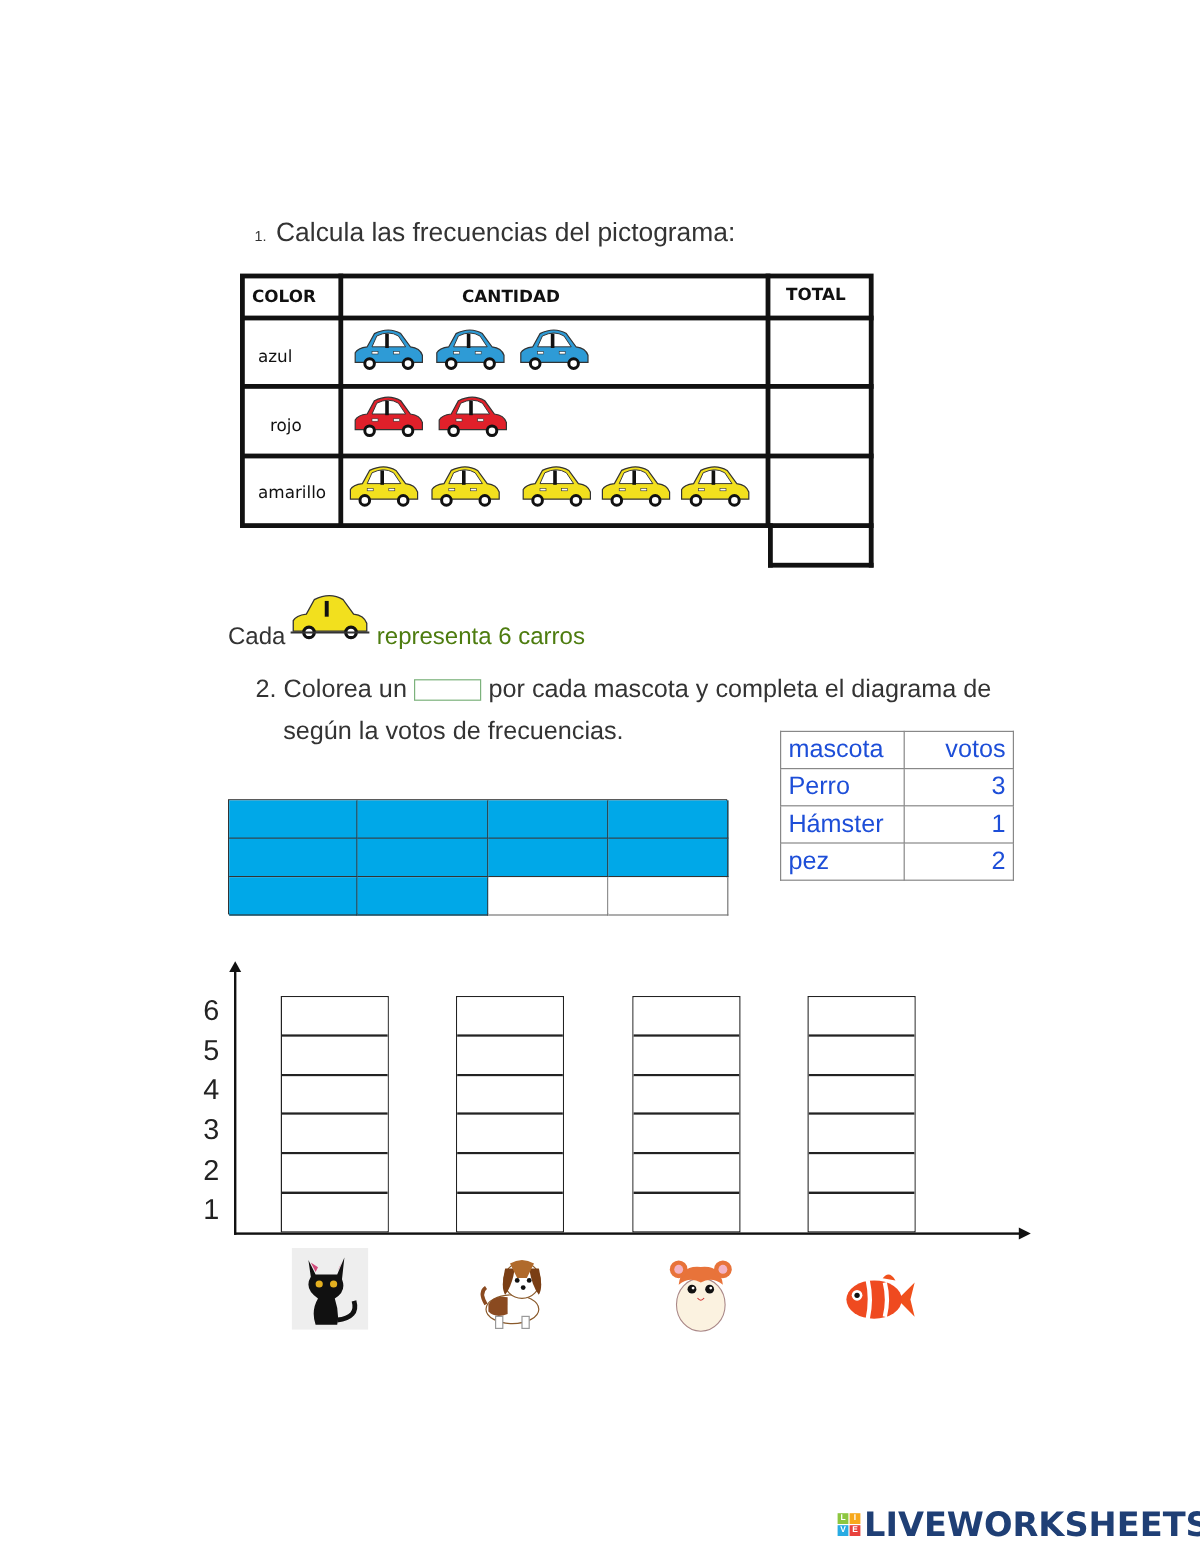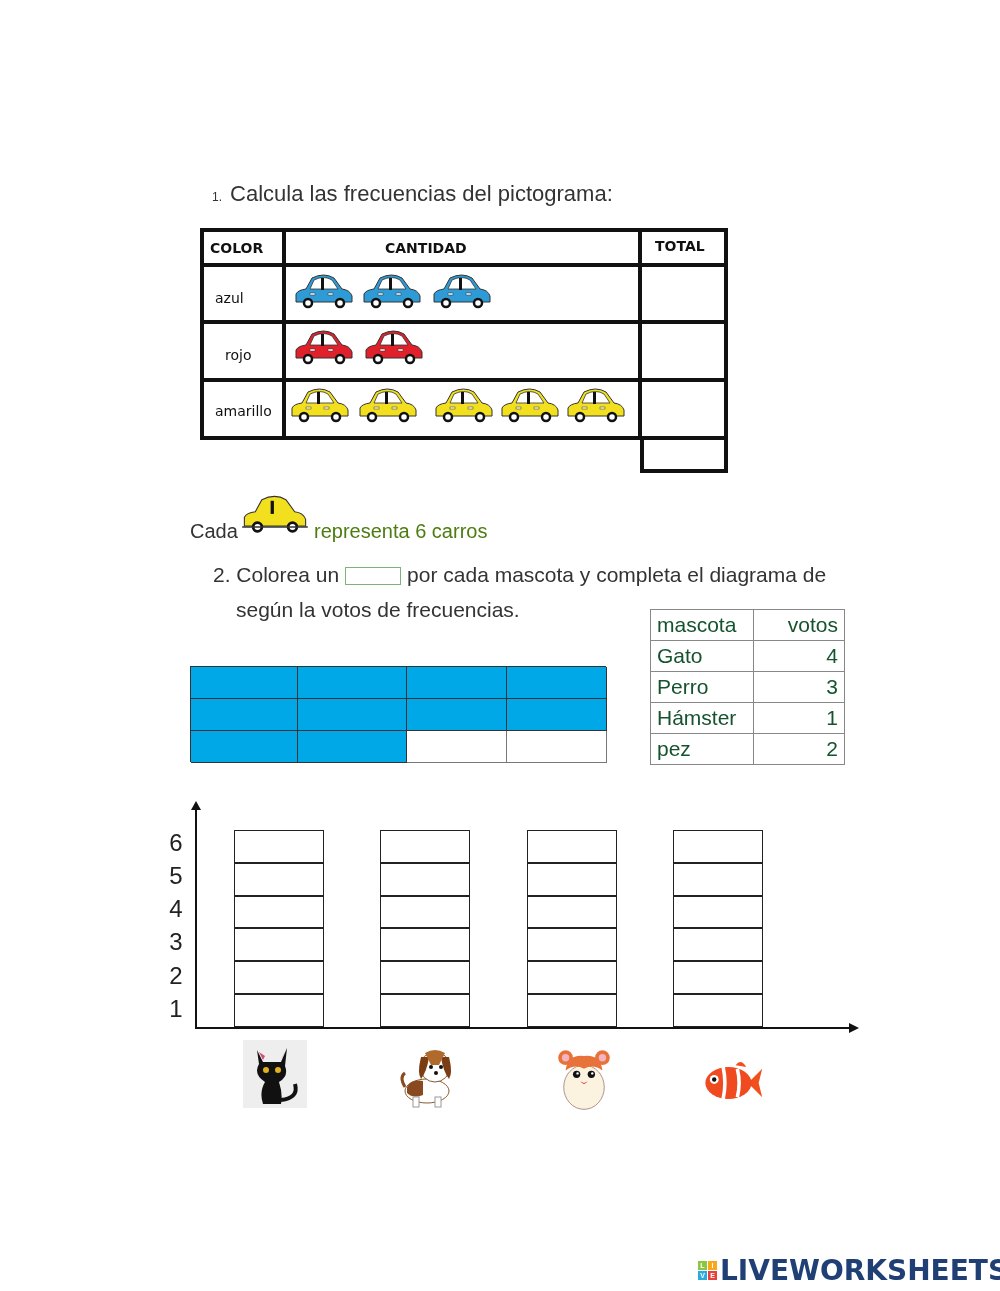--- a/index.html
+++ b/index.html
@@ -26,21 +26,21 @@
   .cada { left: 190px; top: 520px; font-size: 20px; color: #333; }
   .legend-car { left: 240px; top: 492px; }
   .rep { left: 314px; top: 520px; font-size: 20px; color: #4d7c0f; }
 
   
   .q2a { left: 213px; top: 563px; font-size: 21px; color: #333; white-space: nowrap; text-align: center; }
   .q2box { display: inline-block; width: 54px; height: 16px; border: 1px solid #7cb27c; vertical-align: middle; margin: 0 6px; }
   .q2b { left: 236px; top: 598px; font-size: 21px; color: #333; }
 
   
-  .ftable { left: 650px; top: 609px; border-collapse: collapse; font-size: 21px; color: #14532d; }
+  .ftable { left: 650px; top: 609px; border-collapse: collapse; font-size: 21px; color: #1d4ed8; }
   .ftable td { border: 1px solid #888; padding: 0 6px; height: 31px; box-sizing: border-box; }
   .ftable td:first-child { width: 103px; }
   .ftable td:last-child { width: 91px; text-align: right; }
 
   
   .cgrid { left: 190px; top: 666px; width: 416px; height: 96px; display: grid;
            grid-template-columns: 107px 109px 100px 100px; grid-template-rows: 32px 32px 32px;
            border: 1px solid #333; box-sizing: border-box; }
   .cgrid .cell { border-right: 1px solid #333; border-bottom: 1px solid #333; box-sizing: border-box; }
   .cgrid .cell.filled { background: #00a8e8; }
@@ -202,24 +202,20 @@
 <div class="abs q2a">
   <span>2. Colorea un</span><span class="q2box"></span><span>por cada  mascota y completa el diagrama de</span>
 </div>
 <div class="abs q2b">según la votos de frecuencias.</div>
 
 <table class="abs ftable">
   <tbody>
     <tr>
       <td>mascota</td>
       <td>votos</td>
-    </tr>
-    <tr>
-      <td>Gato</td>
-      <td>4</td>
     </tr>
     <tr>
       <td>Perro</td>
       <td>3</td>
     </tr>
     <tr>
       <td>Hámster</td>
       <td>1</td>
     </tr>
     <tr>

